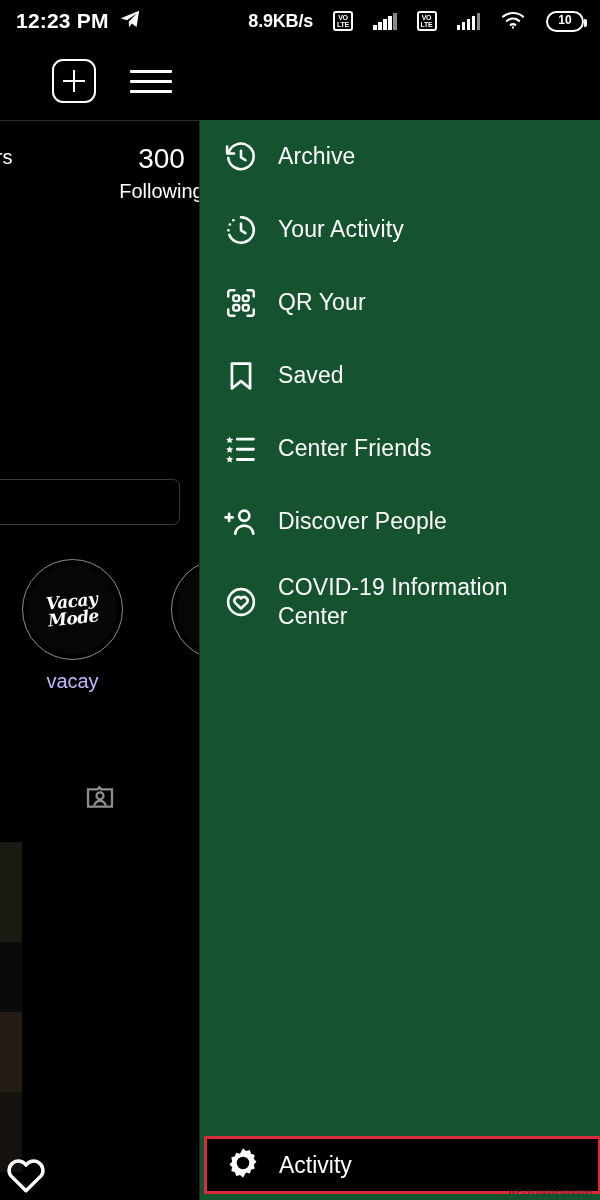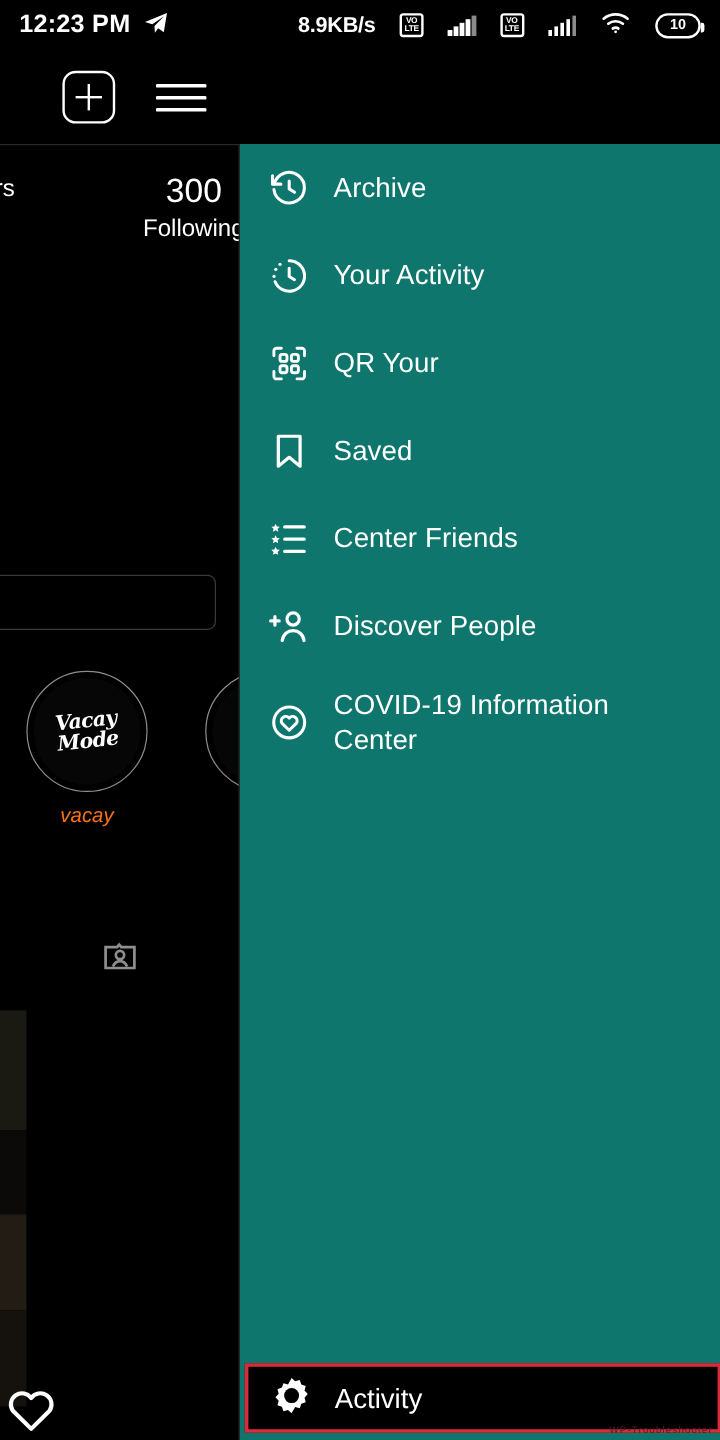--- a/index.html
+++ b/index.html
@@ -77,35 +77,35 @@
     border:1.5px solid #8e8e8e; display:flex; align-items:center; justify-content:center;
     overflow:hidden; background:#000;
   }
   .hl-inner{
     width:89px; height:89px; border-radius:50%; background:#060606;
     display:flex; align-items:center; justify-content:center;
     font-family:"DejaVu Serif", serif; font-style:italic; font-weight:700;
     font-size:17px; line-height:17px; color:#fff; text-align:center;
     letter-spacing:-.5px; transform:rotate(-6deg);
   }
-  .hl-lbl{ font-size:17px; margin-top:10px; color:#f97316;font-style:italic; }
+  .hl-lbl{ font-size:20px; margin-top:10px; color:#c4b5fd; }
 
   .tabs{ position:absolute; top:740px; left:0; width:200px; display:flex; justify-content:center; }
   .tag-icon{ width:36px; height:32px; }
 
   .grid{ position:absolute; top:800px; left:0; width:22px; height:330px; }
   .grid div{ width:22px; }
 
   .bottomnav{ position:absolute; top:1090px; left:0; width:600px; height:68px; }
   .heart{ position:absolute; left:4px; top:22px; width:44px; height:40px; }
 
   
   .drawer{
     position:absolute; top:120px; left:199px; width:401px; height:1080px;
-    background:#0f766e; border-left:1px solid #262626;
+    background:#14532d; border-left:1px solid #262626;
   }
   .menu{ position:absolute; top:0; left:0; width:401px; }
   .mitem{
     display:flex; align-items:center; height:73px; padding-left:23px; gap:19px;
   }
   .mitem .ic{ width:36px; height:36px; flex:0 0 36px;
     display:flex; align-items:center; justify-content:center; }
   .mitem .tx{ font-size:23px; line-height:29px; color:#fff; letter-spacing:.1px; }
   .mitem.two{ height:88px; align-items:center; }
   .mitem.two .tx{ max-width:260px; }

